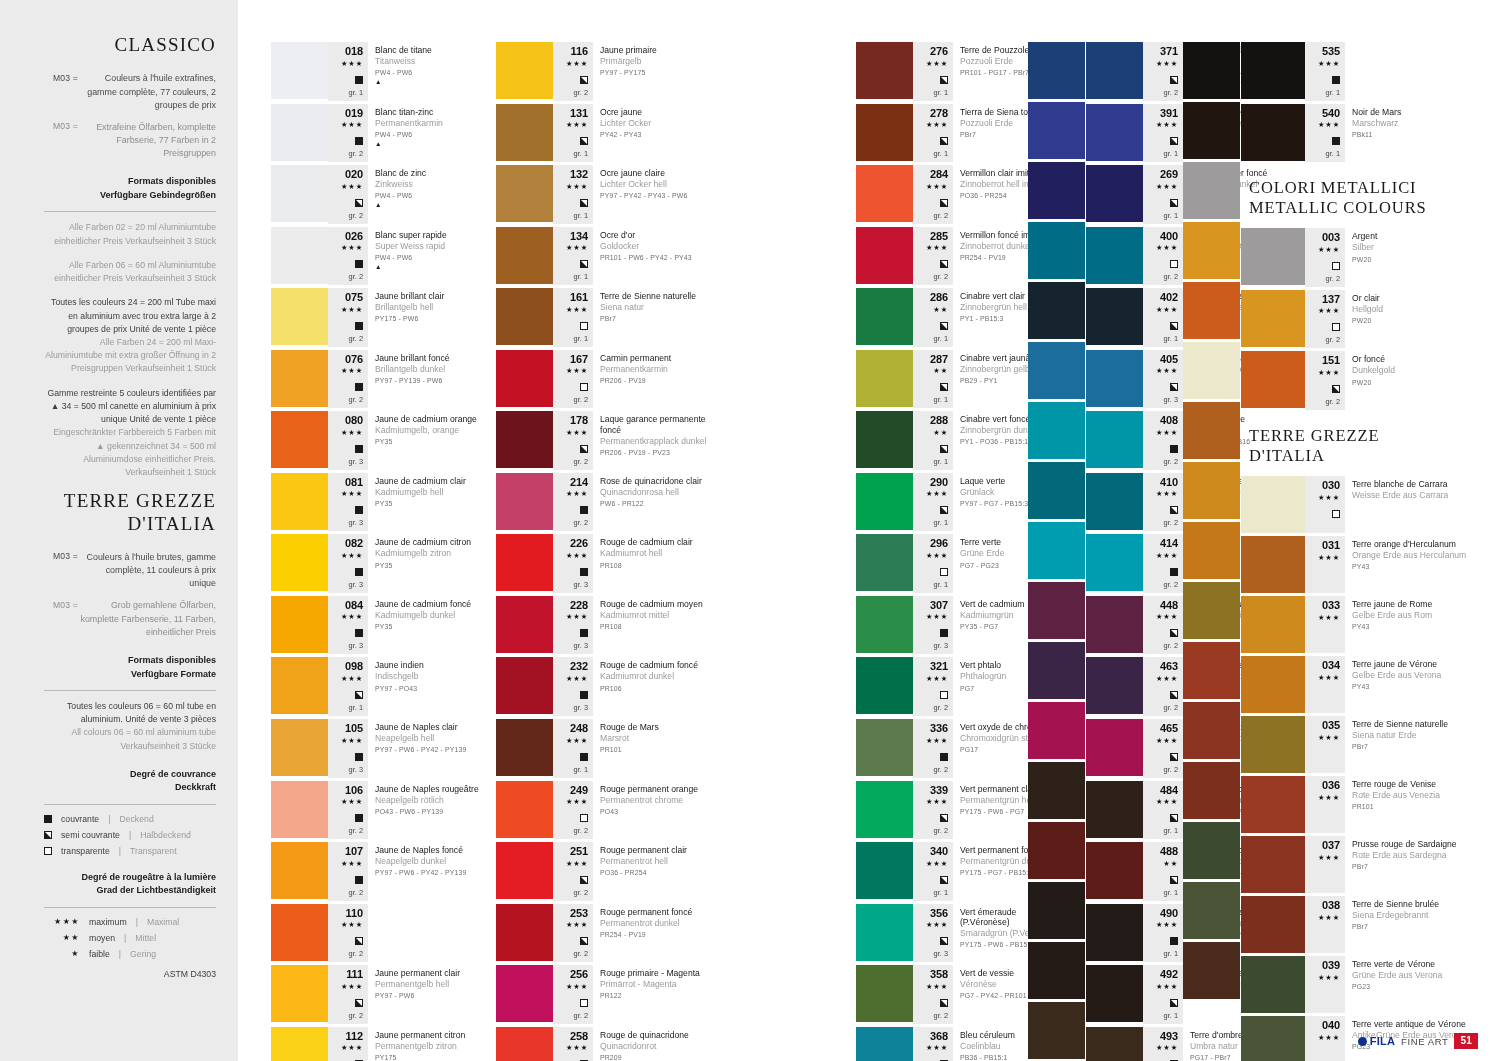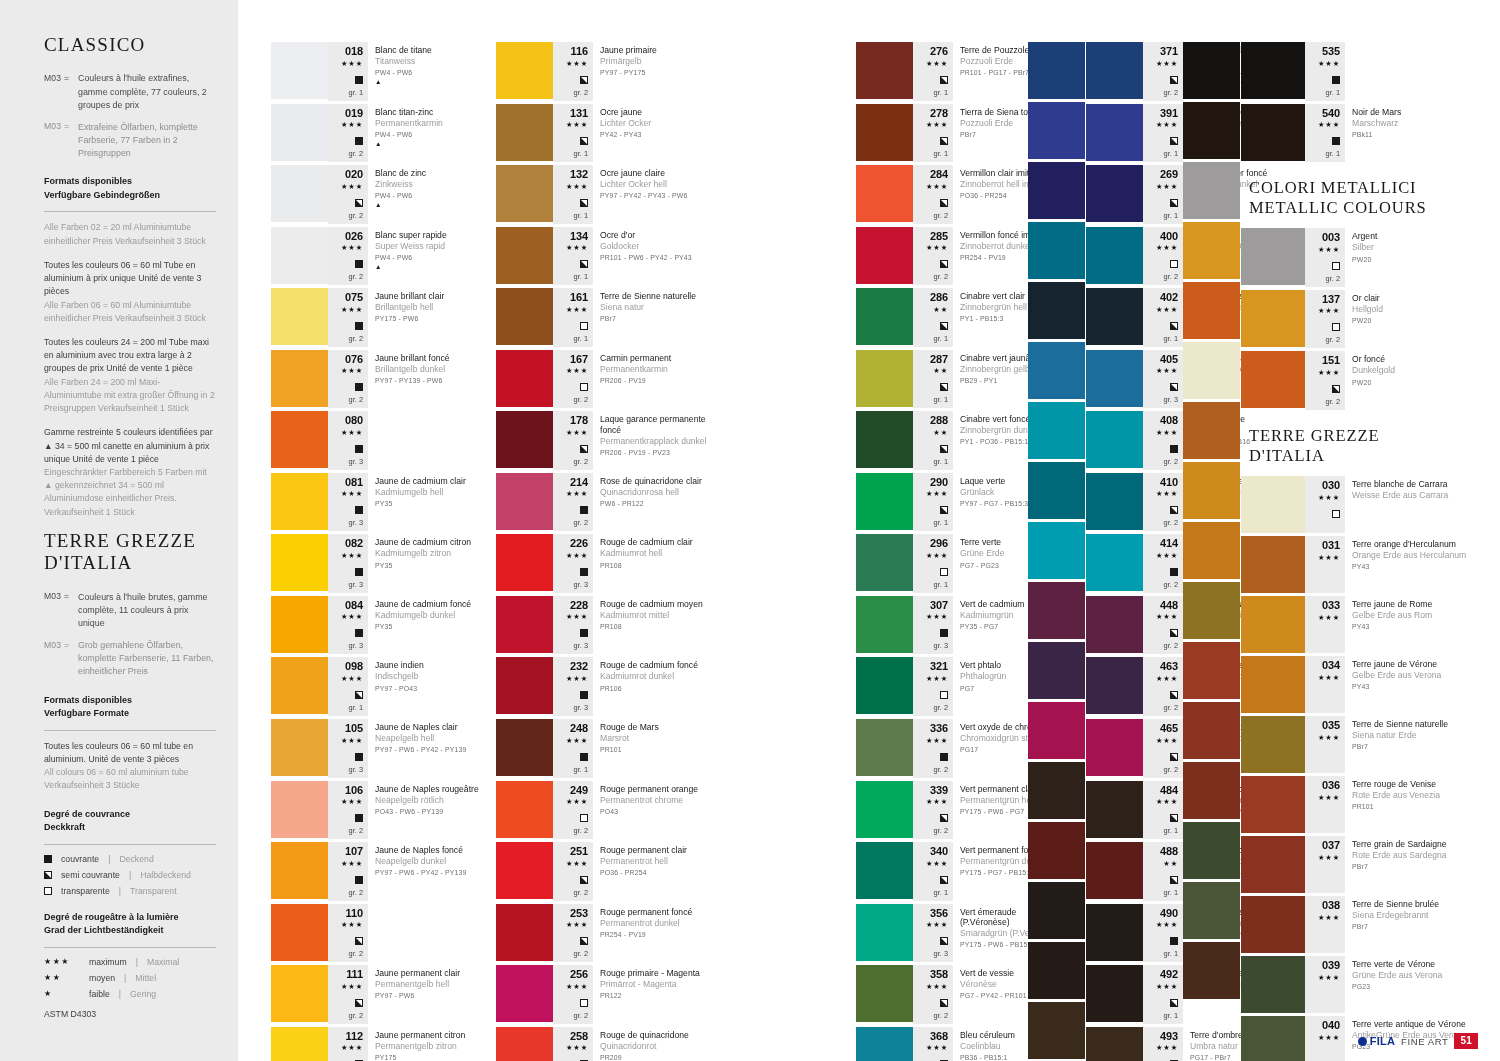--- a/index.html
+++ b/index.html
@@ -15,20 +15,21 @@
     background: #ffffff;
   }
 
   
   #sidebar {
     position: absolute;
     left: 0; top: 0;
     width: 238px; height: 1061px;
     background: #ebebeb;
     padding: 34px 22px 0 44px;
+    text-align: right;
   }
   .side-title {
     font-family: "Liberation Serif", serif;
     font-size: 19px;
     letter-spacing: 1.2px;
     color: #1a1a1a;
     font-weight: 400;
     line-height: 1.18;
     margin-bottom: 16px;
   }
@@ -161,23 +162,20 @@
       <div class="de">Verfügbare Gebindegrößen</div>
     </div>
     <div class="rule"></div>
 
     <div class="side-p">
       <span class="de">Alle Farben 02 = 20 ml
 Aluminiumtube einheitlicher Preis
 Verkaufseinheit 3 Stück</span>
     </div>
     <div class="side-p">
-      <span class="fr">Toutes les couleurs 06 = 60 ml
-Tube en aluminium à prix unique
-Unité de vente 3 pièces</span>
       <span class="de">Alle Farben 06 = 60 ml
 Aluminiumtube einheitlicher Preis
 Verkaufseinheit 3 Stück</span>
     </div>
     <div class="side-p">
       <span class="fr">Toutes les couleurs 24 = 200 ml
 Tube maxi en aluminium avec trou extra large
 à 2 groupes de prix
 Unité de vente 1 pièce</span>
       <span class="de">Alle Farben 24 = 200 ml
@@ -361,20 +359,25 @@
           <div class="n-pig">PY97 - PY139 - PW6</div>
         </div>
       </div>
       <div class="entry">
         <div class="sw" style="background: rgb(232, 98, 26);"></div>
         <div class="meta">
           <div class="code">080</div>
           <div class="stars">★★★</div>
           <div class="opwrap"><span class="op full"></span></div>
           <div class="grp">gr. 3</div>
+        </div>
+        <div class="names">
+          <div class="n-fr">Jaune de cadmium orange</div>
+          <div class="n-de">Kadmiumgelb, orange</div>
+          <div class="n-pig">PY35</div>
         </div>
       </div>
       <div class="entry">
         <div class="sw" style="background: rgb(251, 199, 18);"></div>
         <div class="meta">
           <div class="code">081</div>
           <div class="stars">★★★</div>
           <div class="opwrap"><span class="op full"></span></div>
           <div class="grp">gr. 3</div>
         </div>
@@ -1419,21 +1422,21 @@
           </div>
         </div>
         <div class="entry">
           <div class="sw" style="background: rgb(138, 51, 32);"></div>
           <div class="meta">
             <div class="code">037</div>
             <div class="stars">★★★</div>
             <div class="opwrap"></div>
           </div>
           <div class="names">
-            <div class="n-fr">Terre grain de Sardaigne</div>
+            <div class="n-fr">Prusse rouge de Sardaigne</div>
             <div class="n-de">Rote Erde aus Sardegna</div>
             <div class="n-pig">PBr7</div>
           </div>
         </div>
         <div class="entry">
           <div class="sw" style="background: rgb(124, 47, 28);"></div>
           <div class="meta">
             <div class="code">038</div>
             <div class="stars">★★★</div>
             <div class="opwrap"></div>

